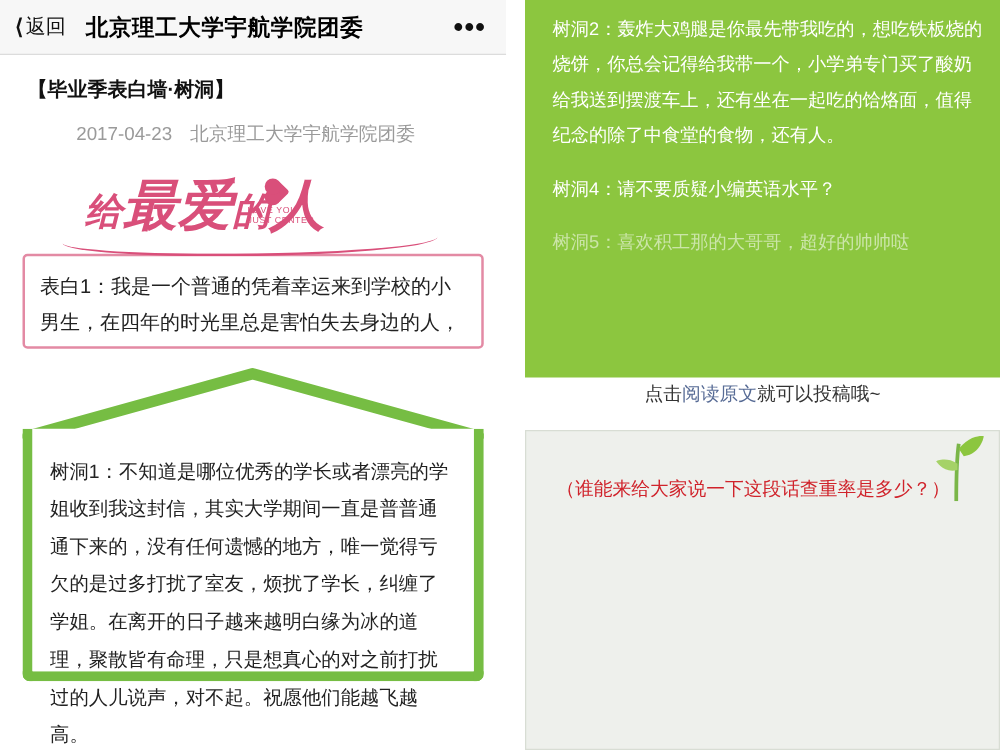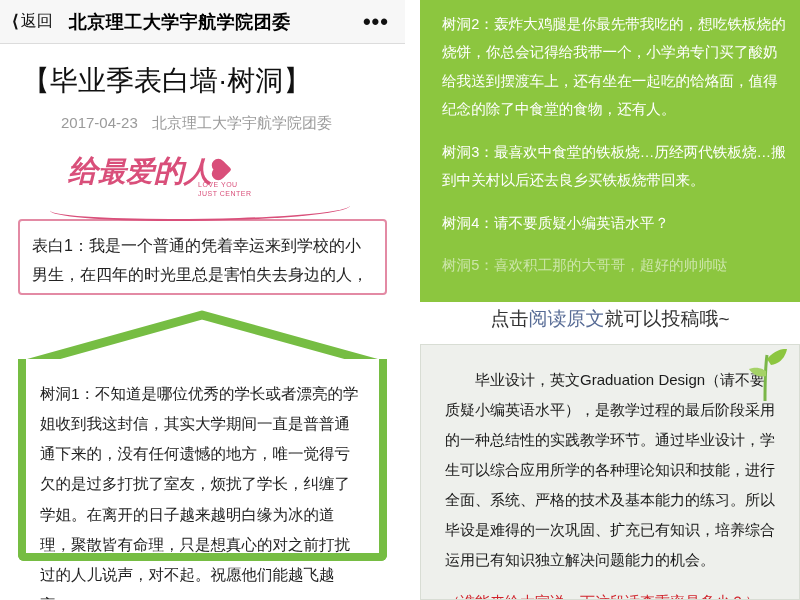--- a/index.html
+++ b/index.html
@@ -58,22 +58,22 @@
     top: 50%;
     transform: translateY(-50%);
     font-size: 22px;
     letter-spacing: 1px;
     color: #111;
     font-weight: bold;
     cursor: pointer;
   }
 
   .article-title {
-    font-size: 28px;
-    font-weight: normal;
+    font-size: 16px;
+    font-weight: bold;
     color: #111;
     padding: 18px 22px 0 22px;
     line-height: 1.35;
   }
   .article-meta {
     padding: 14px 22px 0 22px;
     font-size: 15px;
     color: #9a9a9a;
     margin-left: 39px;
   }
@@ -91,21 +91,21 @@
   .banner-script {
     position: absolute;
     left: 48px; top: 0;
     font-family: "Liberation Serif", serif;
     font-size: 30px;
     color: #d94f7a;
     font-style: italic;
     font-weight: bold;
     white-space: nowrap;
   }
-  .banner-script .big { font-size: 28px; }
+  .banner-script .big { font-size: 44px; }
   .banner-sub {
     position: absolute;
     left: 178px; top: 30px;
     font-size: 7px;
     color: #d94f7a;
     line-height: 1.25;
     letter-spacing: 0.5px;
   }
   .banner-heart {
     position: absolute;
@@ -196,21 +196,21 @@
     margin-bottom: 14px;
   }
   .green-card p.faded {
     opacity: 0.55;
   }
   .read-origin {
     position: absolute;
     left: 8px; top: 306px;
     width: 380px;
     text-align: center;
-    font-size: 19px;
+    font-size: 15px;
     color: #333;
   }
   .read-origin .link {
     color: #576b95;
     cursor: pointer;
   }
 
   .gray-card {
     position: absolute;
     left: 8px; top: 344px;
@@ -282,33 +282,31 @@
       </svg>
       <div class="house-body"></div>
       <div class="house-text">树洞1：不知道是哪位优秀的学长或者漂亮的学姐收到我这封信，其实大学期间一直是普普通通下来的，没有任何遗憾的地方，唯一觉得亏欠的是过多打扰了室友，烦扰了学长，纠缠了学姐。在离开的日子越来越明白缘为冰的道理，聚散皆有命理，只是想真心的对之前打扰过的人儿说声，对不起。祝愿他们能越飞越高。</div>
     </div>
   </div>
 
   <div class="right-pane">
 
     <div class="green-card">
       <p>树洞2：轰炸大鸡腿是你最先带我吃的，想吃铁板烧的烧饼，你总会记得给我带一个，小学弟专门买了酸奶给我送到摆渡车上，还有坐在一起吃的饸烙面，值得纪念的除了中食堂的食物，还有人。</p>
-      <p>树洞3：最喜欢中食堂的铁板烧…历经两代铁板烧…搬到中关村以后还去良乡买铁板烧带回来。</p>
       <p>树洞4：请不要质疑小编英语水平？</p>
       <p class="faded">树洞5：喜欢积工那的大哥哥，超好的帅帅哒</p>
     </div>
 
     <div class="read-origin">
       <span>点击</span><span class="link">阅读原文</span><span>就可以投稿哦~</span>
     </div>
 
     <div class="gray-card">
       <svg class="sprout" viewBox="0 0 54 58">
         <path d="M30 58 C30 40 30 26 32 12" stroke="#7ab648" stroke-width="3" fill="none"></path>
         <path d="M32 16 C42 4 52 6 52 6 C52 6 50 20 36 22 Z" fill="#8cc63f"></path>
         <path d="M31 28 C22 22 14 26 14 26 C14 26 20 36 31 33 Z" fill="#a5d267"></path>
       </svg>
-      <p>毕业设计，英文Graduation Design（请不要质疑小编英语水平），是教学过程的最后阶段采用的一种总结性的实践教学环节。通过毕业设计，学生可以综合应用所学的各种理论知识和技能，进行全面、系统、严格的技术及基本能力的练习。所以毕设是难得的一次巩固、扩充已有知识，培养综合运用已有知识独立解决问题能力的机会。</p>
       <p class="red-line">（谁能来给大家说一下这段话查重率是多少？）</p>
     </div>
   </div>
 
 </div>
 
 </body></html>

